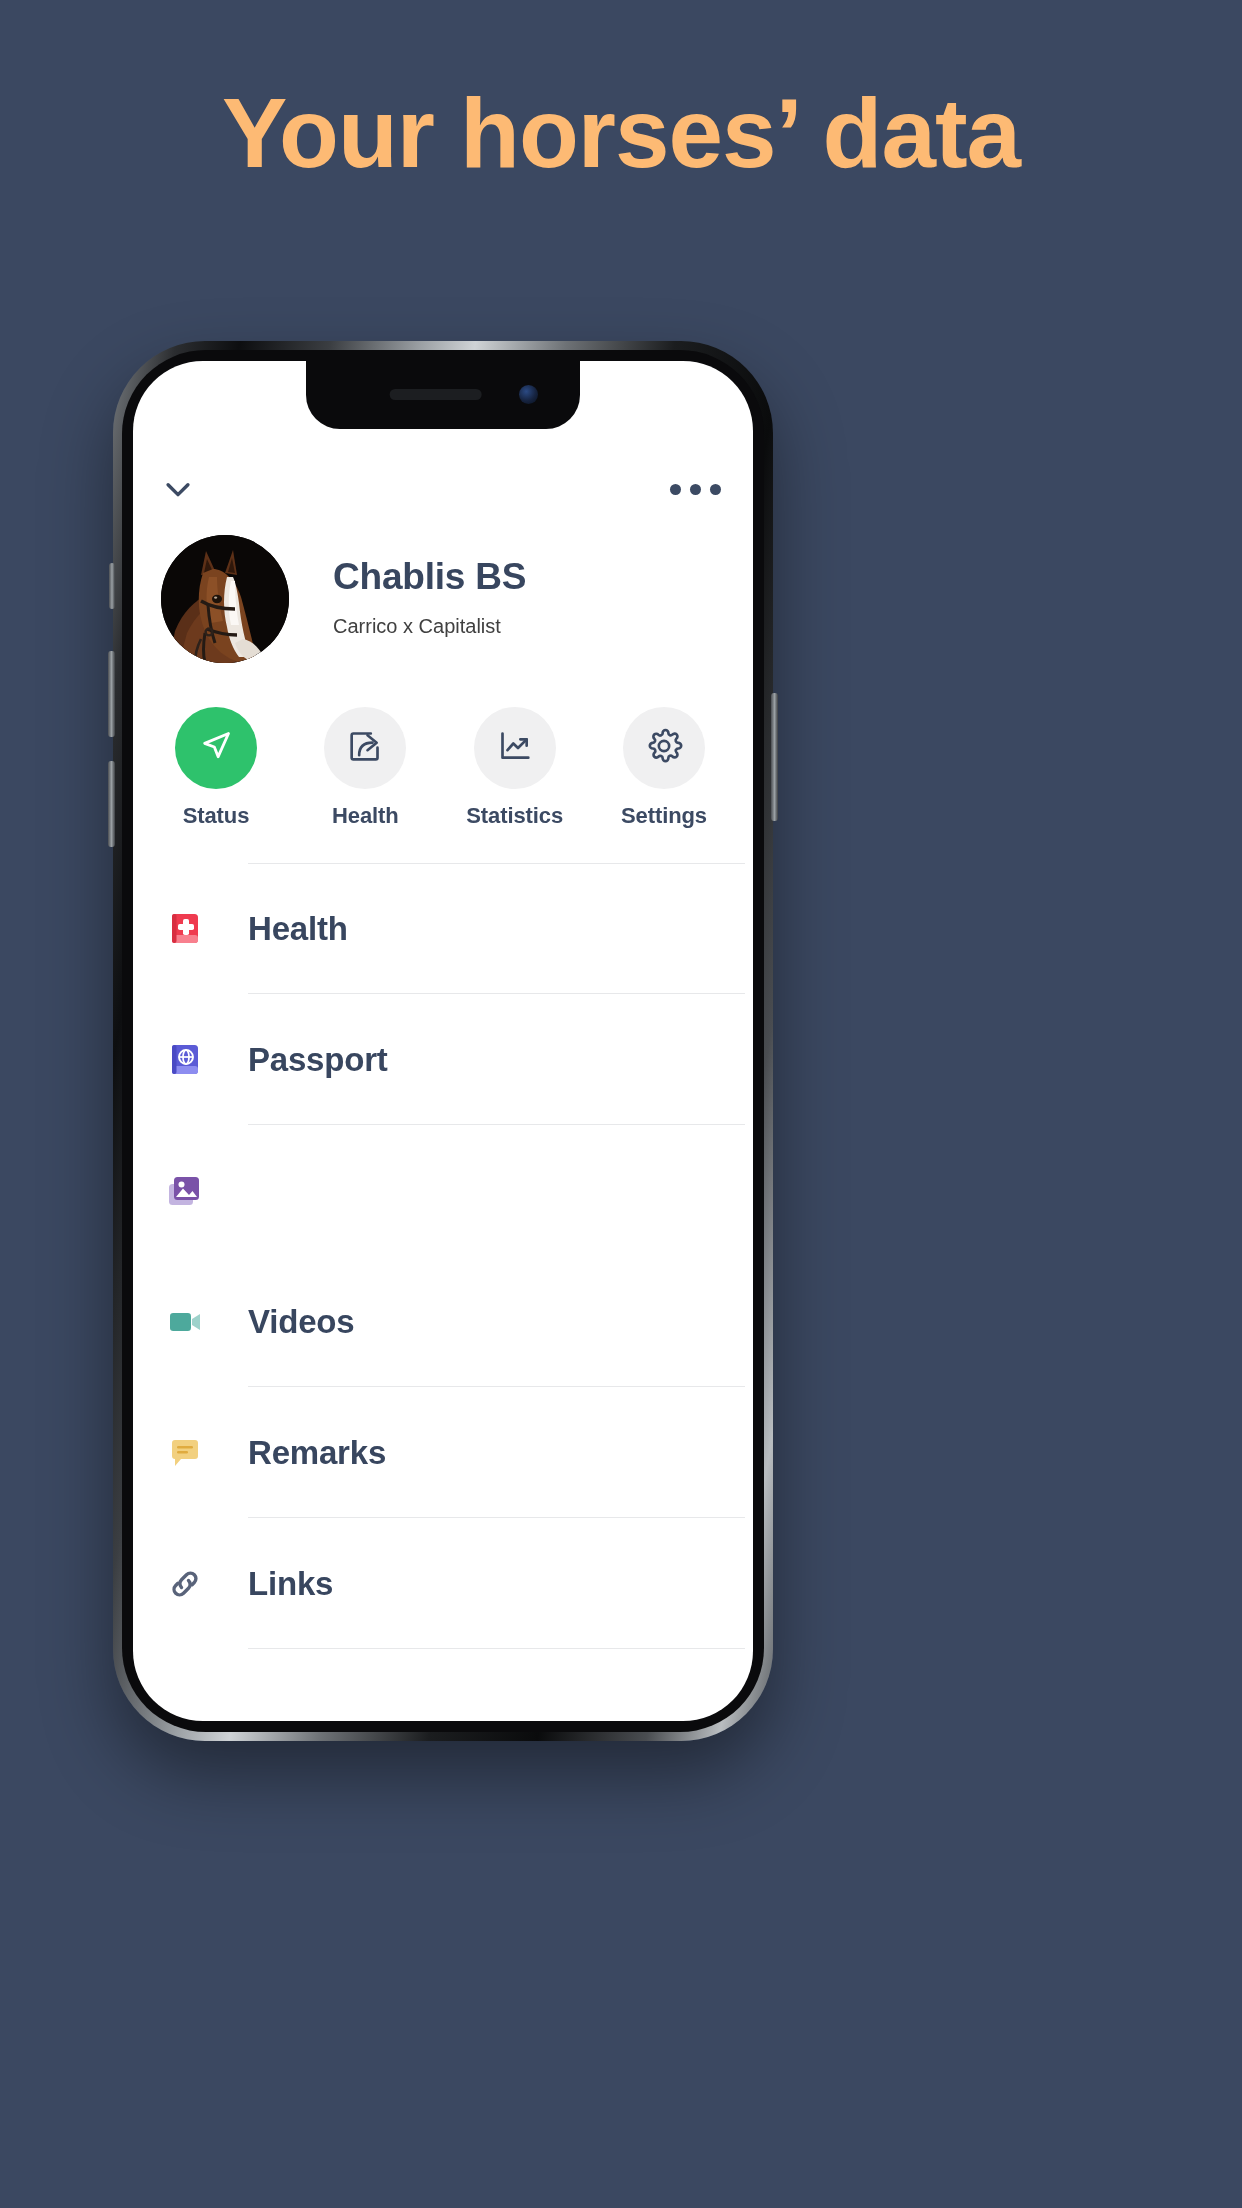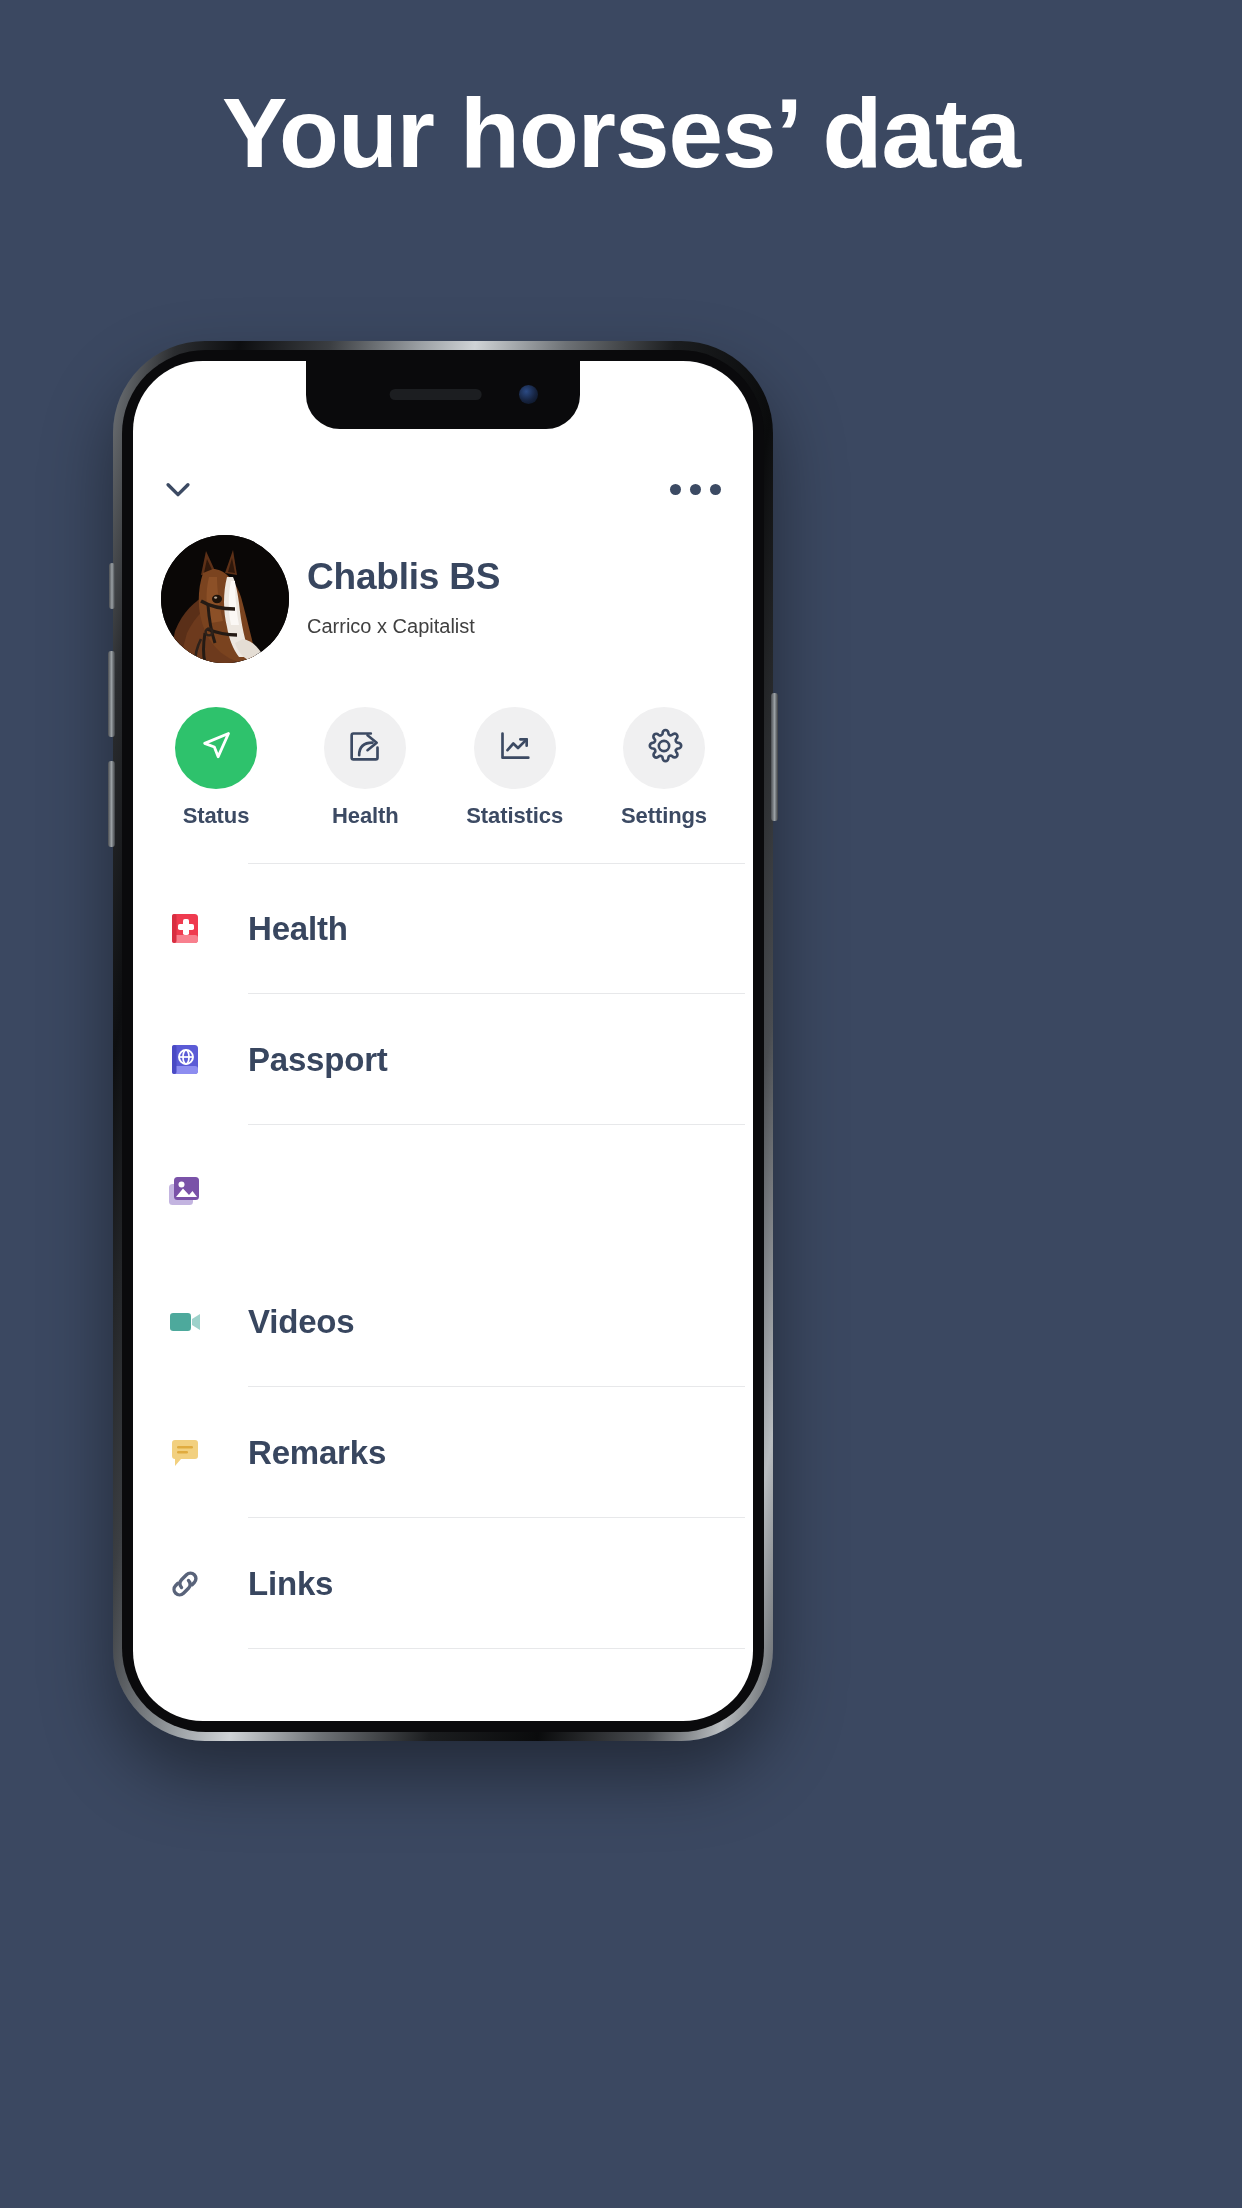--- a/index.html
+++ b/index.html
@@ -9,21 +9,21 @@
     font-family:"Liberation Sans", sans-serif;
     overflow:hidden;
     position:relative;
   }
 
   
   .headline {
     position:absolute;
     top:74px; left:0; width:1242px;
     text-align:center;
-    color:#ffffff;
+    color:#fdba74;
     font-weight:700;
     font-size:98px;
     line-height:118px;
     letter-spacing:-1px;
   }
   .headline .l { display:block; }
 
   
   .phone {
     position:absolute;
@@ -78,21 +78,21 @@
 
   .app-header {
     display:flex; align-items:center; justify-content:space-between;
     height:64px; margin-top:96px; padding:0 6px;
   }
   .chev-icon { width:34px; height:34px; display:block; }
   .dots { display:flex; gap:9px; align-items:center; padding:8px 4px; }
   .dots i { width:11px; height:11px; border-radius:50%; background:#3c4a63; display:block; }
 
   
-  .profile { display:flex; align-items:center; gap:18px; margin-top:14px; padding-left:6px; }
+  .profile { display:flex; align-items:center; gap:44px; margin-top:14px; padding-left:6px; }
   .avatar {
     width:128px; height:128px; border-radius:50%;
     overflow:hidden; flex:0 0 auto;
     background:#080605;
     position:relative;
   }
   .avatar svg { display:block; width:100%; height:100%; }
   .p-text { padding-bottom:4px; }
   .p-name {
     font-size:37px; font-weight:700; color:#38465f; line-height:1.12; letter-spacing:-.2px;

